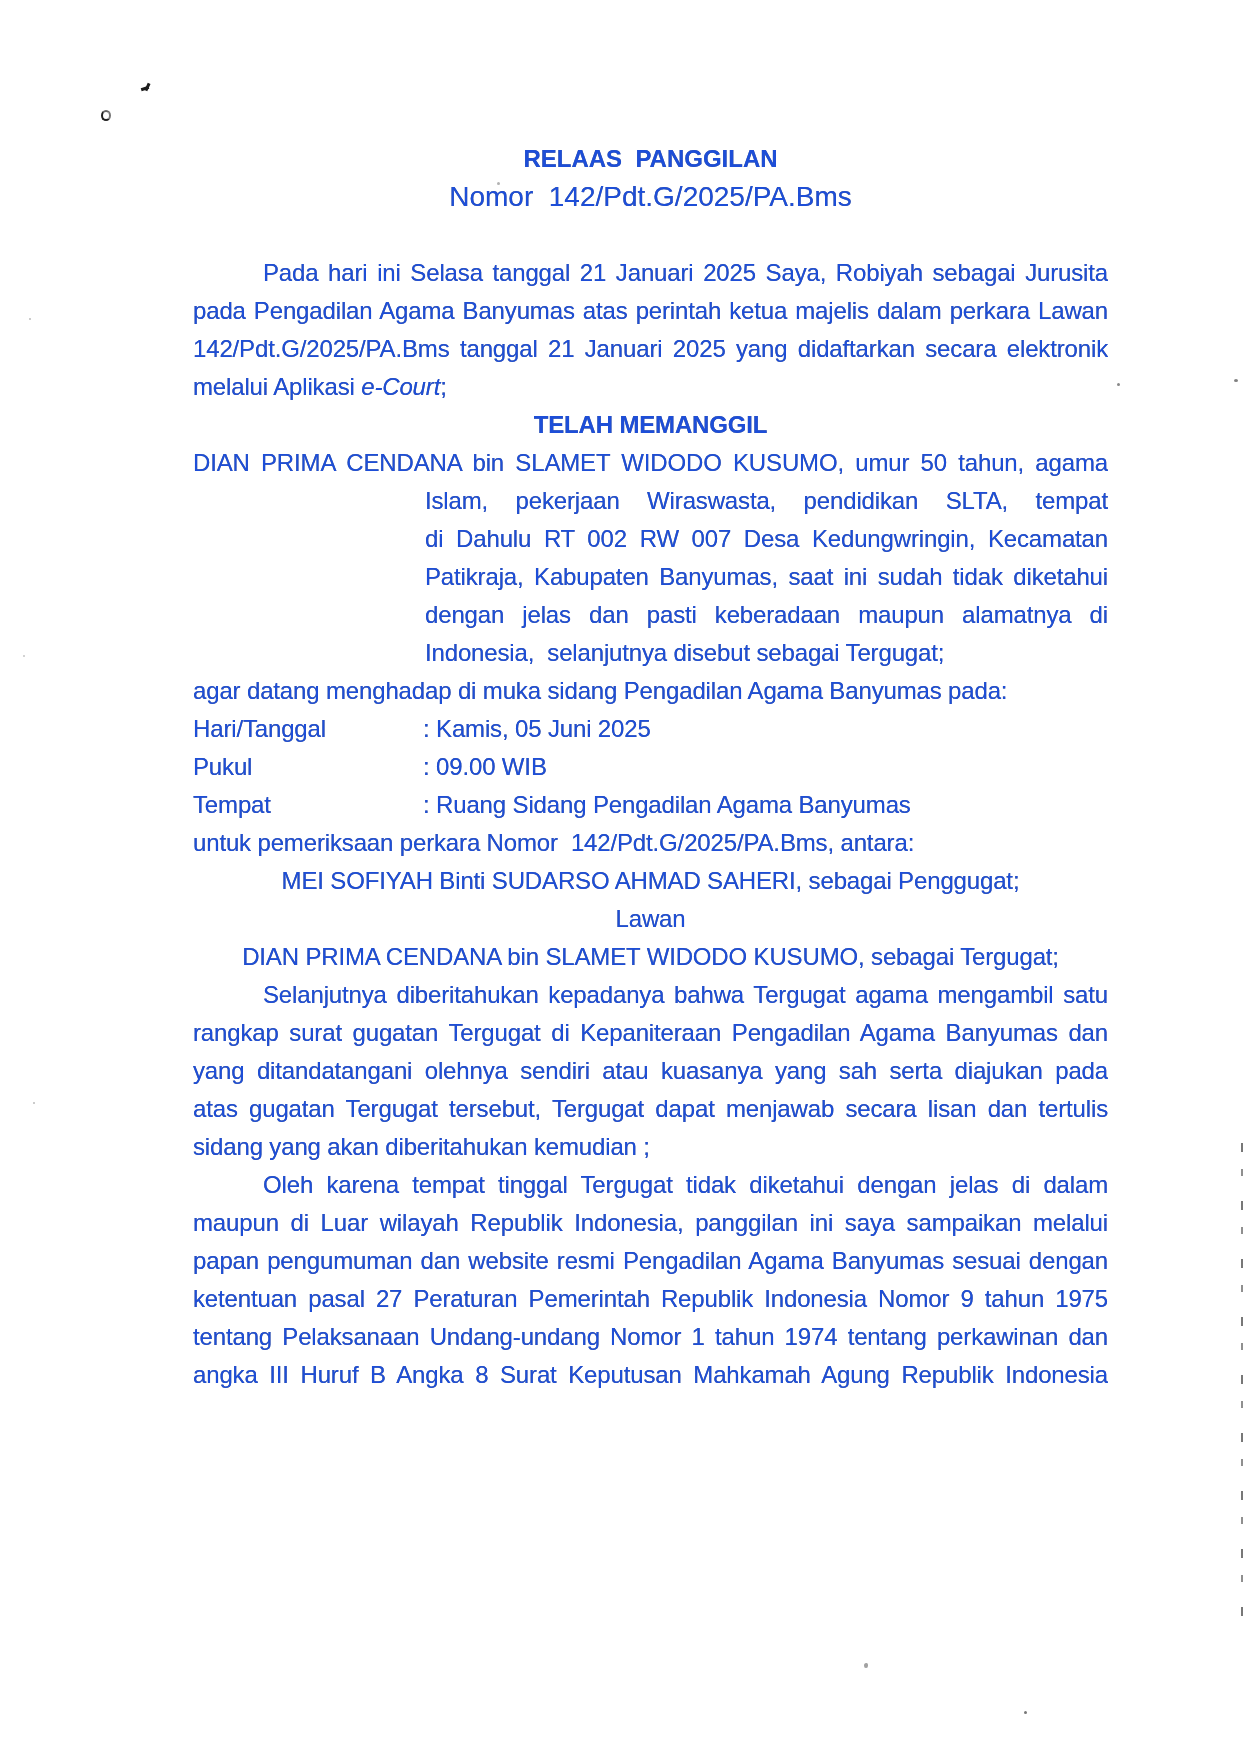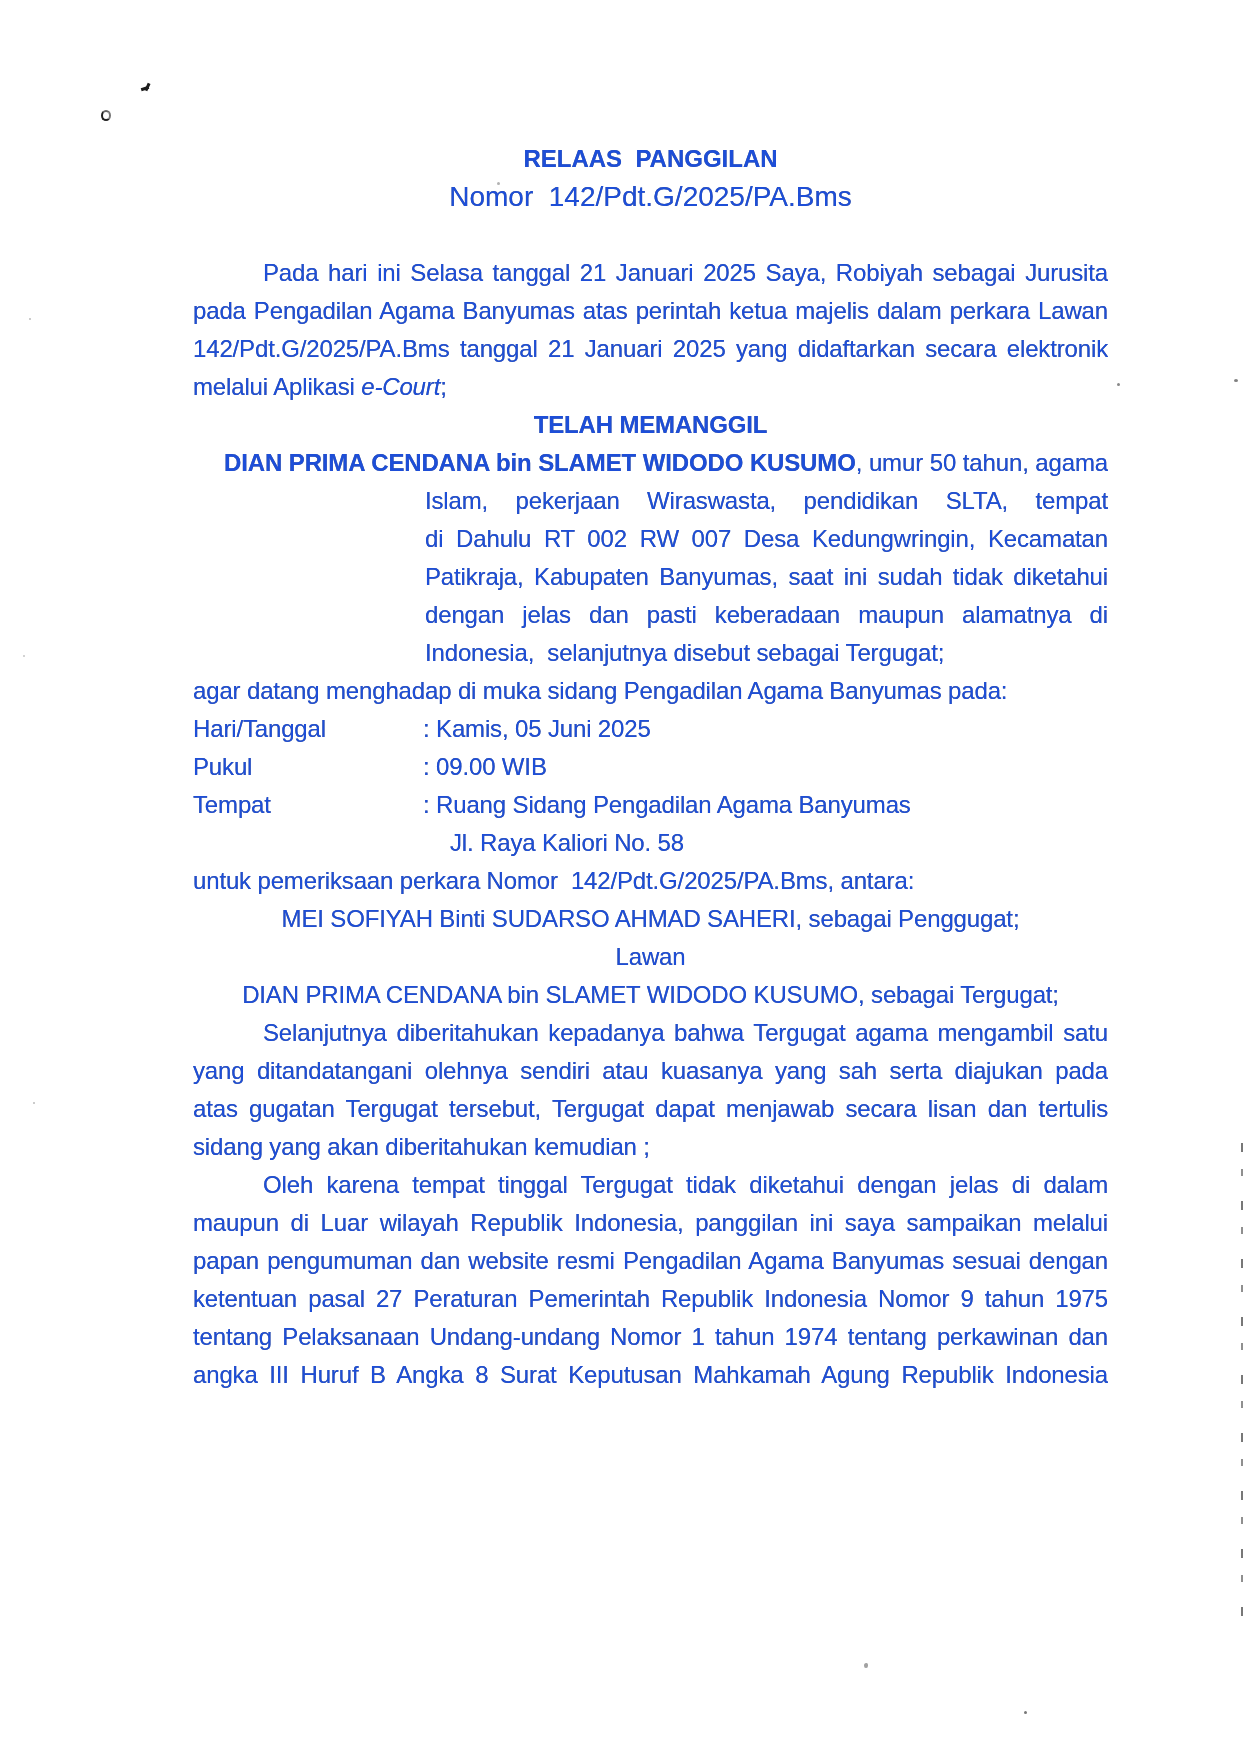--- a/index.html
+++ b/index.html
@@ -17,21 +17,21 @@
   .doc-title{height:38px;line-height:38px;font-size:24px;font-weight:700;text-align:center;white-space:pre-wrap;}
   .doc-subtitle{height:38px;line-height:38px;font-size:28px;text-align:center;white-space:pre-wrap;}
   .spacer{height:38px;}
   .j{text-align:justify;text-align-last:justify;white-space:normal;}
   .center{text-align:center;}
   .bold{font-weight:700;}
   .indent{text-indent:70px;}
   .hang{margin-left:232px;width:683px;}
   .place{padding-left:257px;}
   .lbl{display:inline-block;width:230px;}
-  .b{font-weight:700;margin-left:31px;}
+  .b{font-weight:400;}
   .i{font-style:italic;}
   
   .art{position:absolute;}
   .dot{border-radius:50%;background:#555;}
   #tick-mark{left:140px;top:82px;width:12px;height:10px;}
   #tick-mark span{position:absolute;background:#1c1c1c;}
   #ring-mark{left:101px;top:110px;width:10px;height:11px;border-radius:50%;
     border:2.5px solid #222;border-top-color:#666;border-right-color:#777;box-sizing:border-box;}
   #edge-dashes{left:1241px;top:1143px;width:2px;height:482px;opacity:.75;
     background:repeating-linear-gradient(180deg,#4a4a4a 0 9px,transparent 9px 26px,#6a6a6a 26px 33px,transparent 33px 58px);}
@@ -69,26 +69,26 @@
         <div class="line j"><span class="b">DIAN PRIMA CENDANA bin SLAMET WIDODO KUSUMO</span><span>, umur 50 tahun, agama</span></div>
         <div class="line j hang"><span>Islam, pekerjaan Wiraswasta, pendidikan SLTA, tempat kediaman</span></div>
         <div class="line j hang"><span>di Dahulu RT 002 RW 007 Desa Kedungwringin, Kecamatan</span></div>
         <div class="line j hang"><span>Patikraja, Kabupaten Banyumas, saat ini sudah tidak diketahui</span></div>
         <div class="line j hang"><span>dengan jelas dan pasti keberadaan maupun alamatnya di wilayah</span></div>
         <div class="line hang"><span>Indonesia,  selanjutnya disebut sebagai Tergugat;</span></div>
         <div class="line"><span>agar datang menghadap di muka sidang Pengadilan Agama Banyumas pada:</span></div>
         <div class="line"><span class="lbl">Hari/Tanggal</span><span>: Kamis, 05 Juni 2025</span></div>
         <div class="line"><span class="lbl">Pukul</span><span>: 09.00 WIB</span></div>
         <div class="line"><span class="lbl">Tempat</span><span>: Ruang Sidang Pengadilan Agama Banyumas</span></div>
-        <div class="line place"><span>Jl. Raya Kaliori No. 58</span></div>
         <div class="line"><span>untuk pemeriksaan perkara Nomor  142/Pdt.G/2025/PA.Bms, antara:</span></div>
         <div class="line center"><span>MEI SOFIYAH Binti SUDARSO AHMAD SAHERI, sebagai Penggugat;</span></div>
         <div class="line center"><span>Lawan</span></div>
         <div class="line center"><span>DIAN PRIMA CENDANA bin SLAMET WIDODO KUSUMO, sebagai Tergugat;</span></div>
         <div class="line j indent"><span>Selanjutnya diberitahukan kepadanya bahwa Tergugat agama mengambil satu</span></div>
+        <div class="line j"><span>rangkap surat gugatan Tergugat di Kepaniteraan Pengadilan Agama Banyumas dan</span></div>
         <div class="line j"><span>yang ditandatangani olehnya sendiri atau kuasanya yang sah serta diajukan pada</span></div>
         <div class="line j"><span>atas gugatan Tergugat tersebut, Tergugat dapat menjawab secara lisan dan tertulis</span></div>
         <div class="line"><span>sidang yang akan diberitahukan kemudian ;</span></div>
         <div class="line j indent"><span>Oleh karena tempat tinggal Tergugat tidak diketahui dengan jelas di dalam</span></div>
         <div class="line j"><span>maupun di Luar wilayah Republik Indonesia, panggilan ini saya sampaikan melalui</span></div>
         <div class="line j"><span>papan pengumuman dan website resmi Pengadilan Agama Banyumas sesuai dengan</span></div>
         <div class="line j"><span>ketentuan pasal 27 Peraturan Pemerintah Republik Indonesia Nomor 9 tahun 1975</span></div>
         <div class="line j"><span>tentang Pelaksanaan Undang-undang Nomor 1 tahun 1974 tentang perkawinan dan</span></div>
         <div class="line j"><span>angka III Huruf B Angka 8 Surat Keputusan Mahkamah Agung Republik Indonesia</span></div>
       </div>

